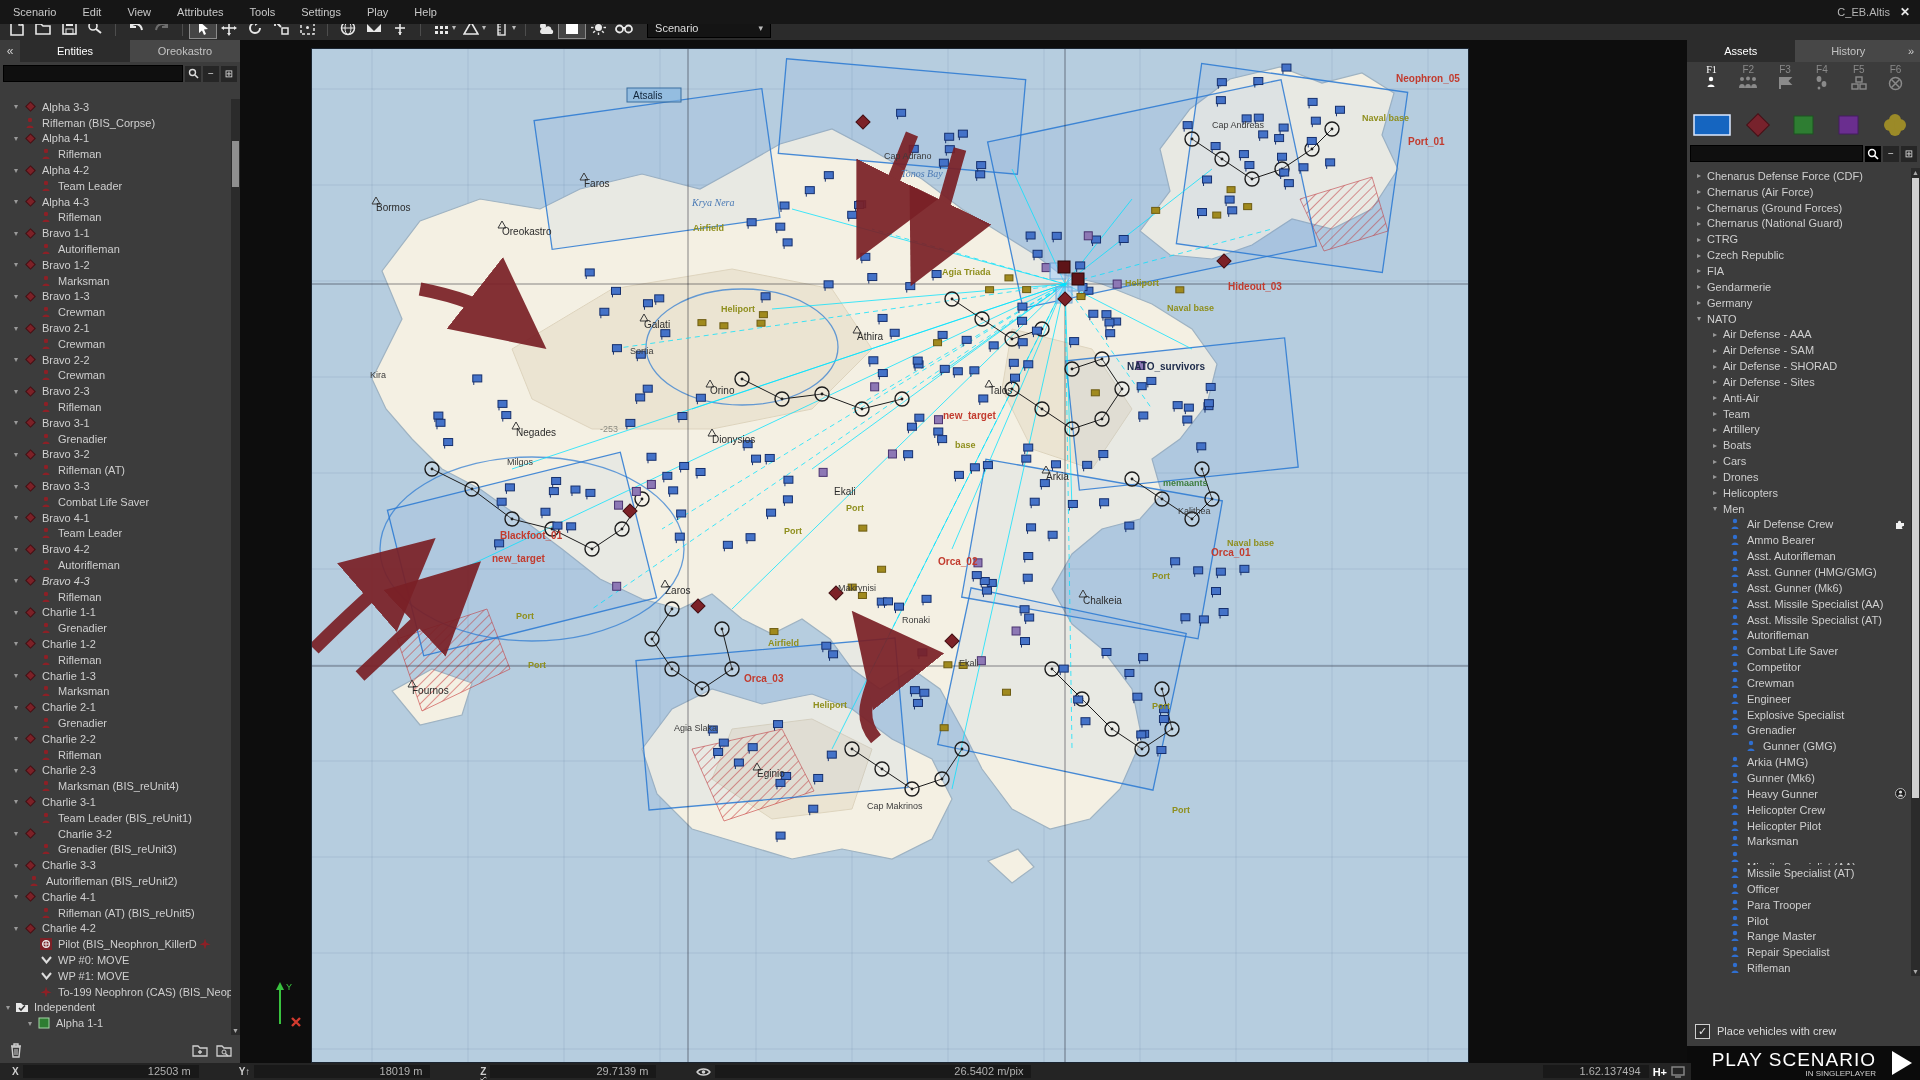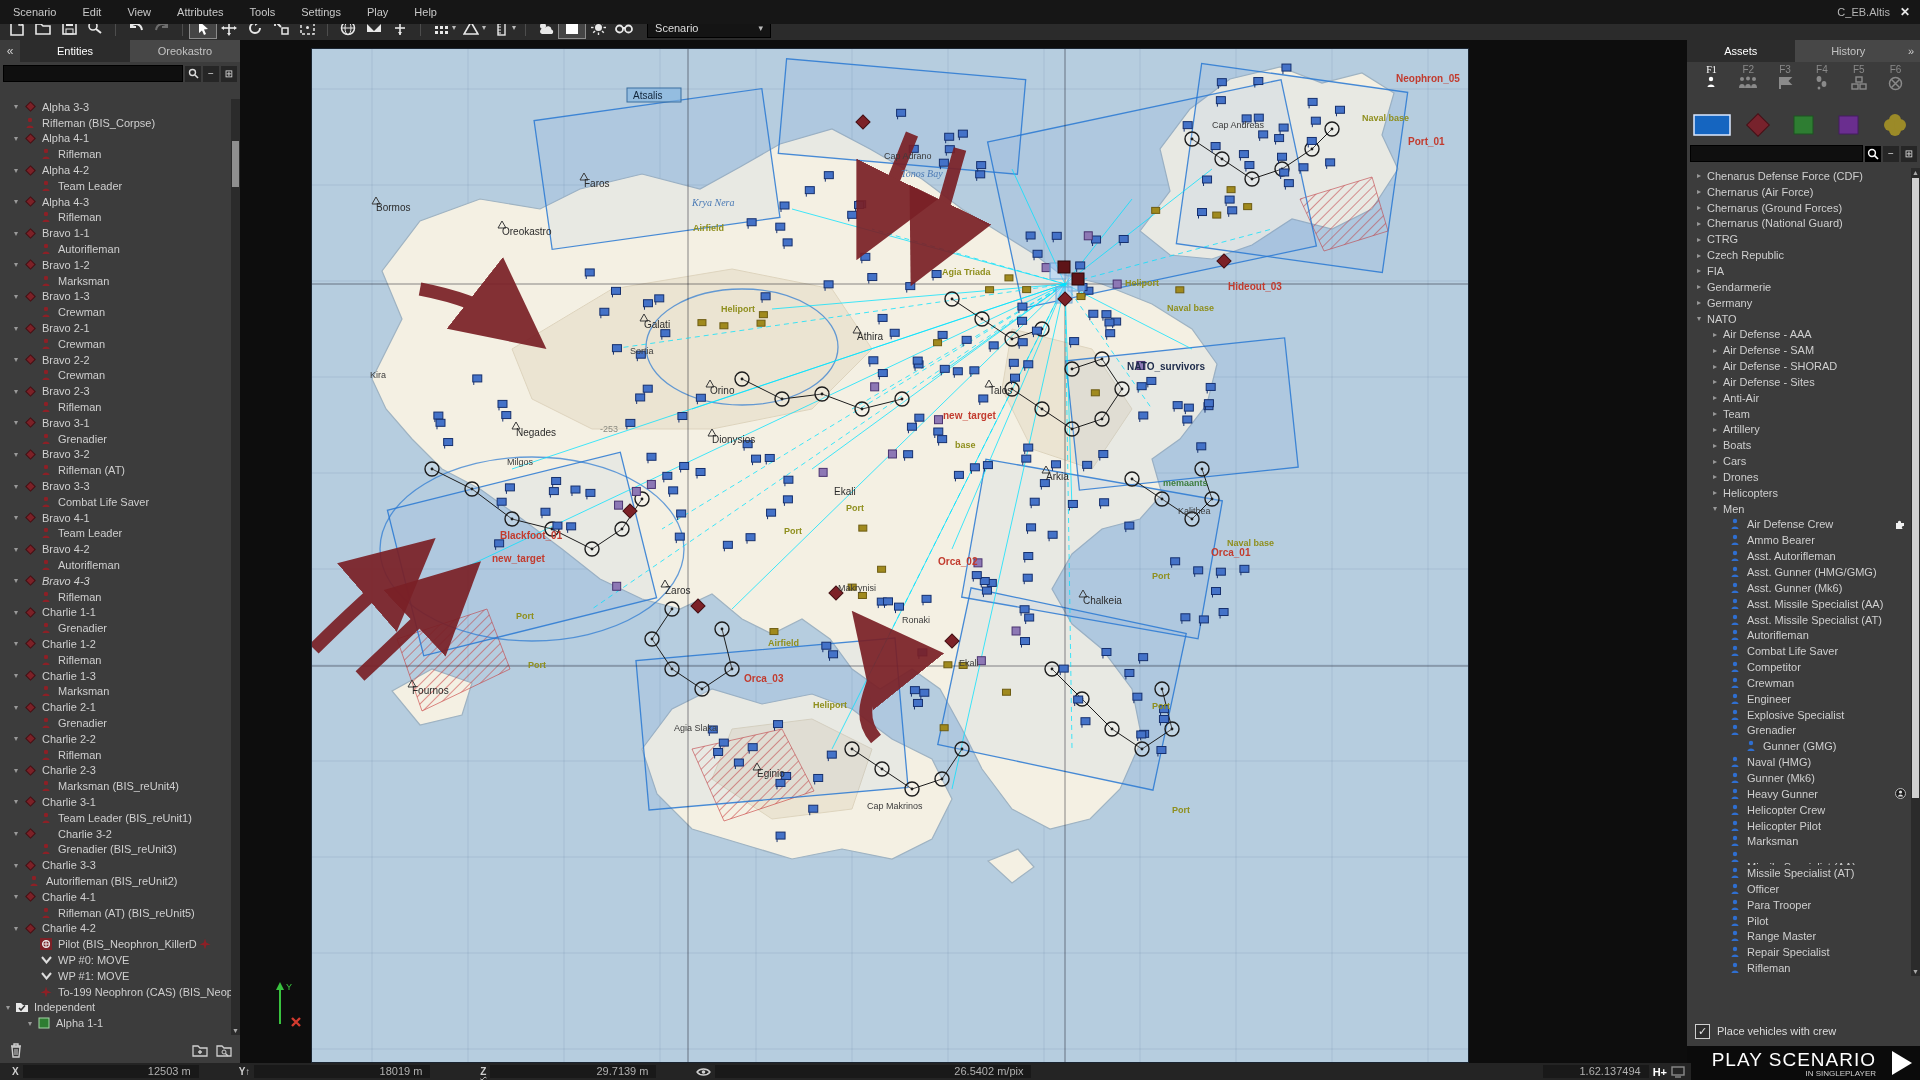--- a/index.html
+++ b/index.html
@@ -1942,21 +1942,21 @@
           </span>
           <span style="margin-left:4px;">Gunner (GMG)</span>
         </div>
         <div class="arow" style="padding-left: 40px;">
           <span class="ticon">
             <svg width="10" height="12">
               <circle cx="5" cy="3" r="2.2" fill="#2f6fd1"></circle>
               <path d="M1.5 11 C1.5 7.6 8.5 7.6 8.5 11 Z" fill="#2f6fd1"></path>
             </svg>
           </span>
-          <span style="margin-left:4px;">Naval (HMG)</span>
+          <span style="margin-left:4px;">Arkia (HMG)</span>
         </div>
         <div class="arow" style="padding-left: 40px;">
           <span class="ticon">
             <svg width="10" height="12">
               <circle cx="5" cy="3" r="2.2" fill="#2f6fd1"></circle>
               <path d="M1.5 11 C1.5 7.6 8.5 7.6 8.5 11 Z" fill="#2f6fd1"></path>
             </svg>
           </span>
           <span style="margin-left:4px;">Gunner (Mk6)</span>
         </div>

